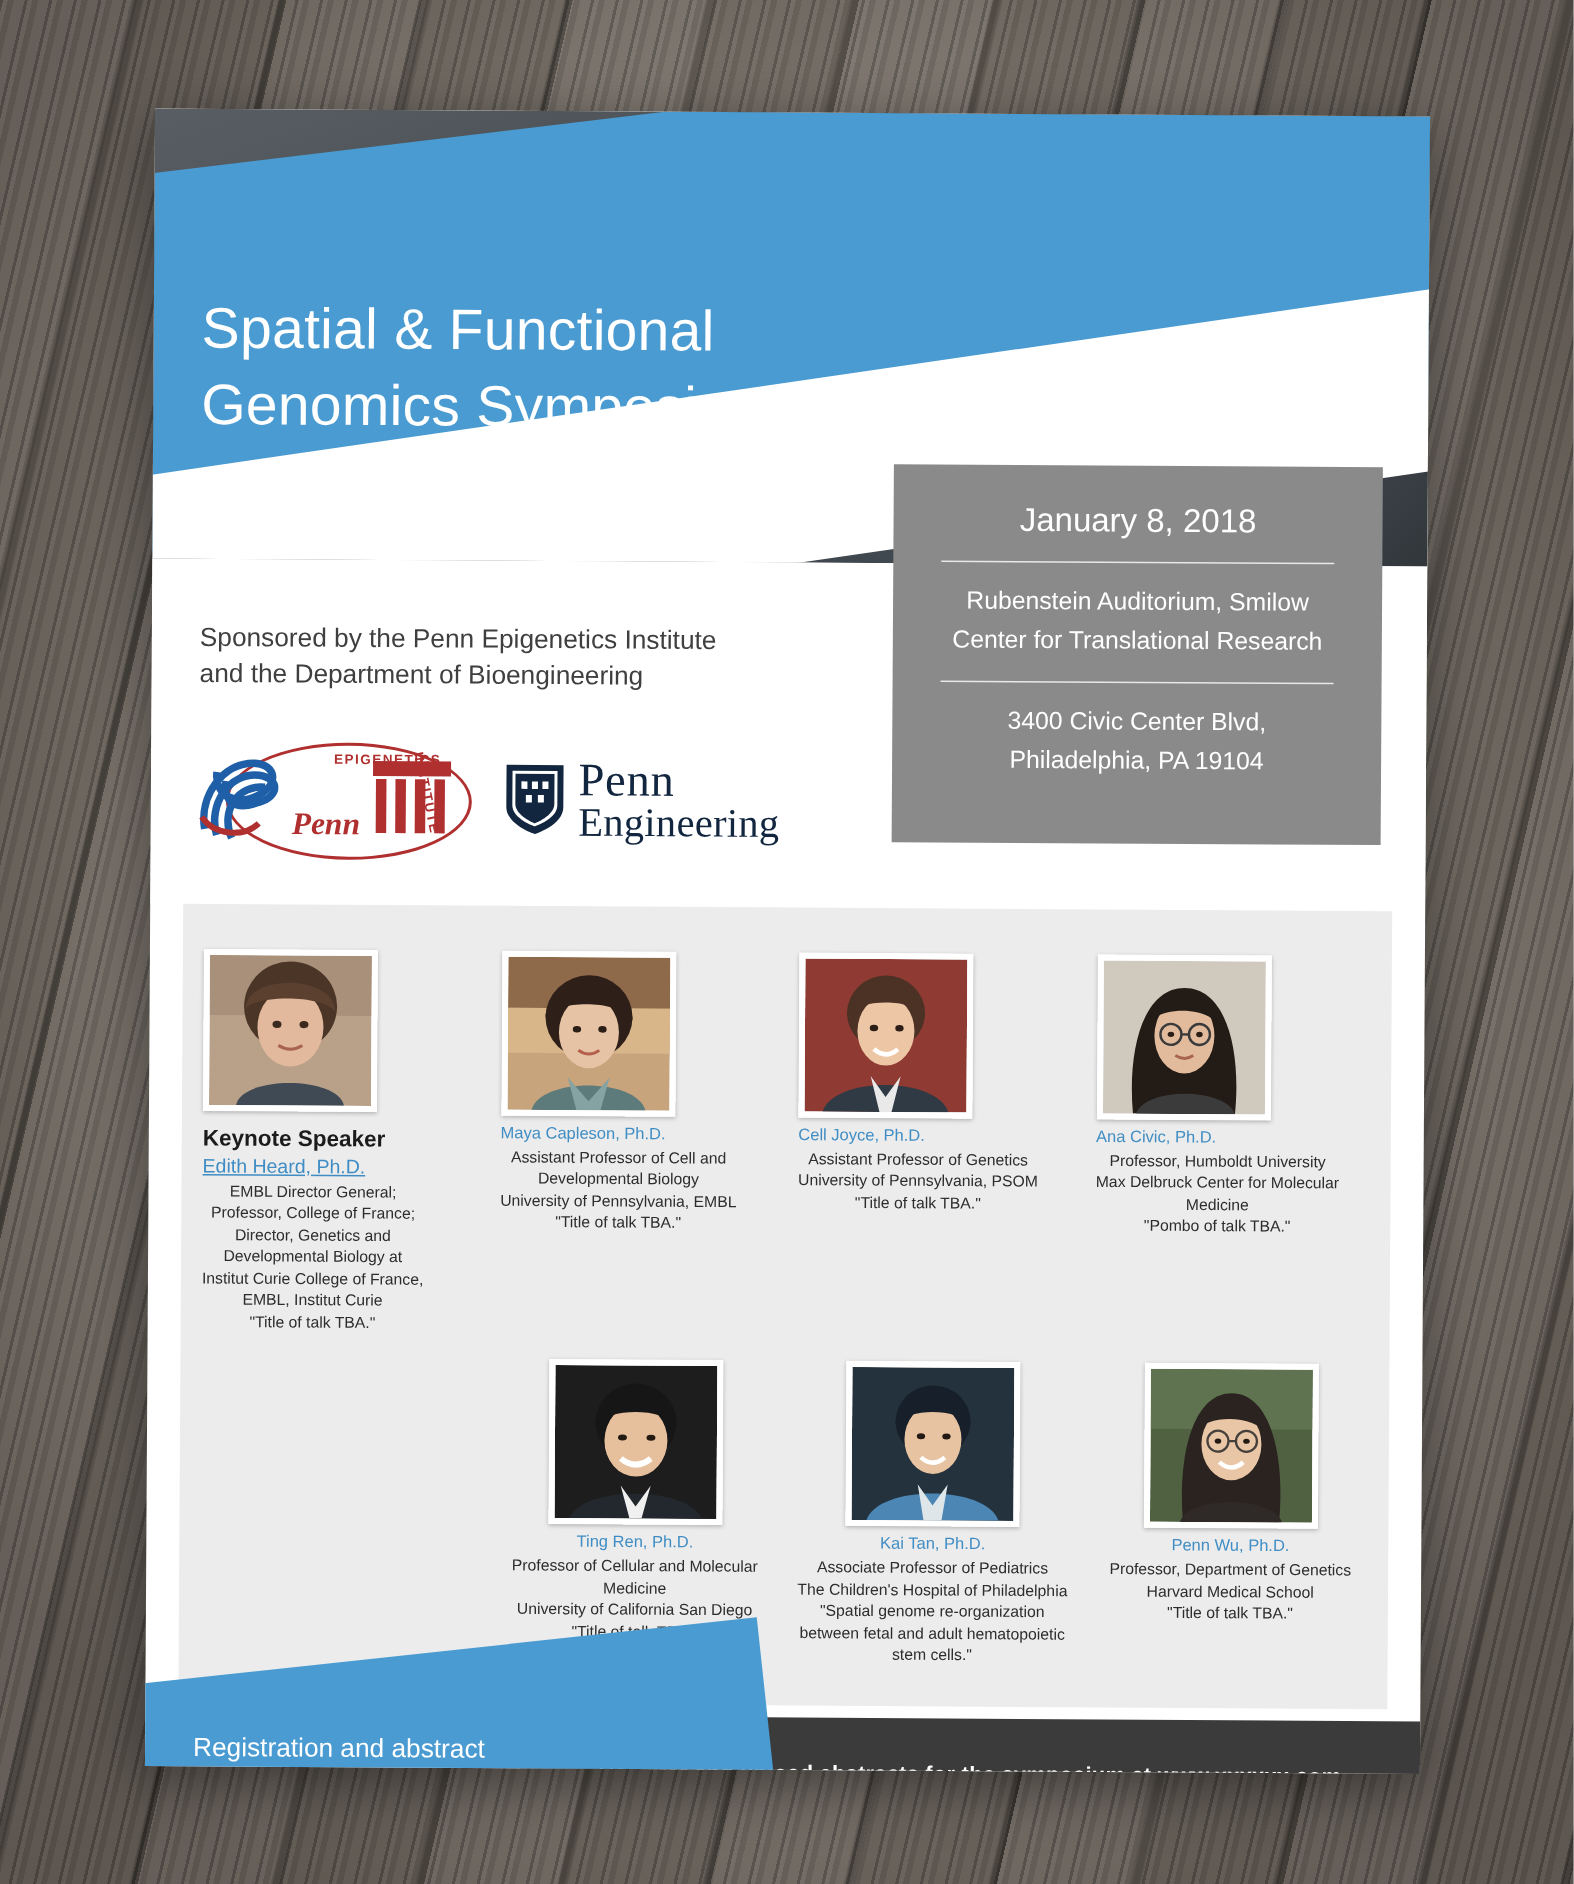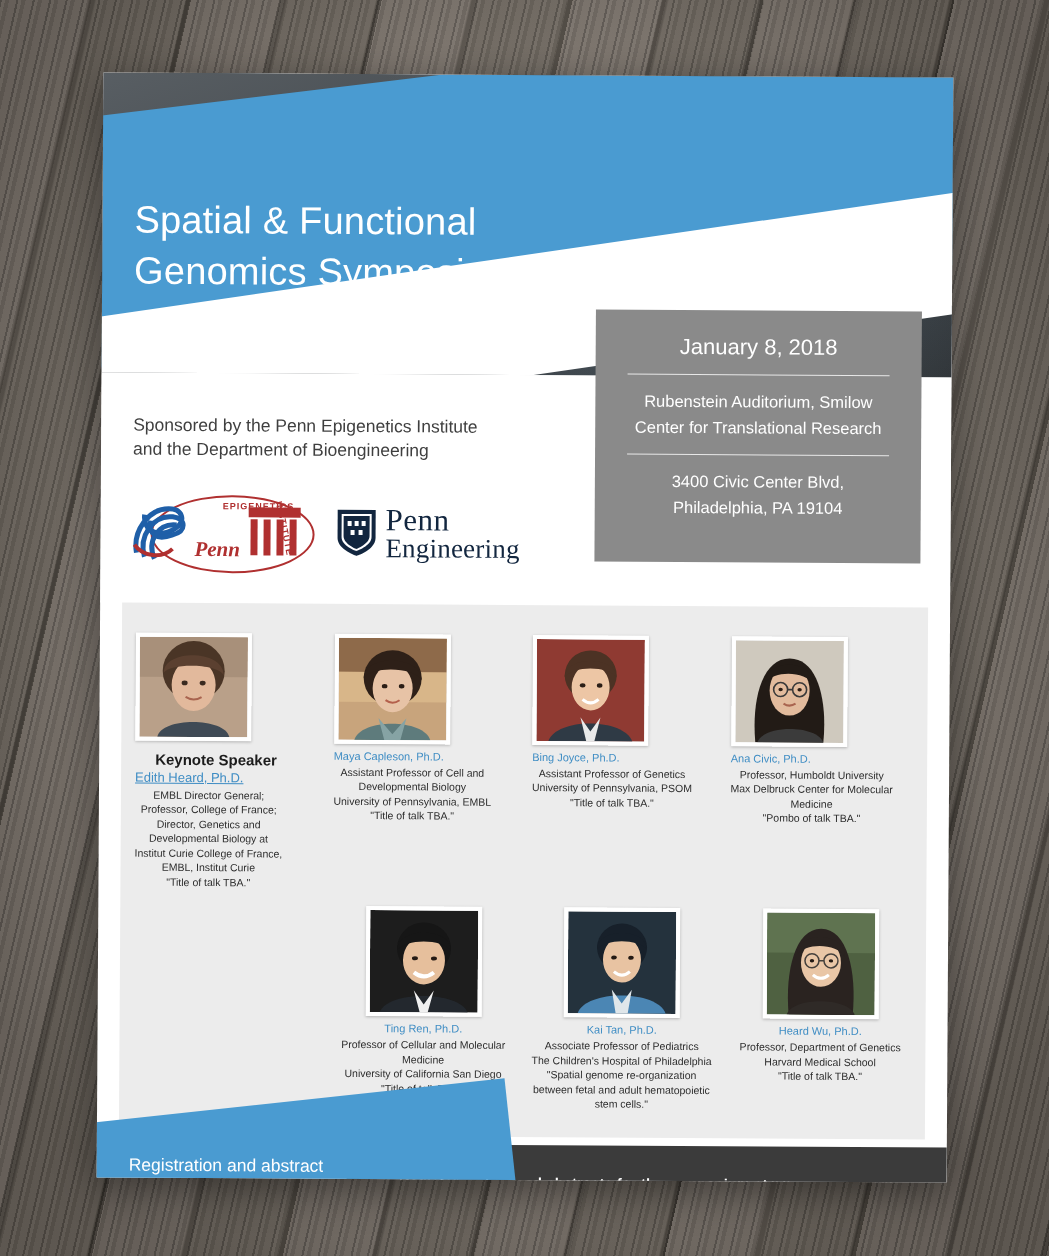--- a/index.html
+++ b/index.html
@@ -250,21 +250,20 @@
     box-shadow: 0 1px 3px rgba(0,0,0,0.25);
     overflow: hidden;
     position: relative;
   }
   .photo.keynote { width: 108px; height: 100px; }
   .kn-label {
     margin-top: 10px;
     font-size: 15px;
     color: #1c1c1c;
     font-weight: bold;
-    margin-left: 20px;
   }
   .sname {
     margin-top: 6px;
     font-size: 11px;
     color: #3f8dc4;
     text-align: left;
   }
   .sname.kn { font-size: 13px; margin-top: 2px; text-decoration: underline; }
   .saffil {
     margin-top: 3px;
@@ -511,21 +510,21 @@
             <ellipse cx="54" cy="36" rx="26" ry="25" fill="#4c3224"></ellipse>
             <ellipse cx="54" cy="48" rx="19" ry="23" fill="#edc6a5"></ellipse>
             <path d="M28 38 C28 16, 80 16, 80 38 C72 26, 36 26, 28 38 Z" fill="#4c3224"></path>
             <ellipse cx="46" cy="46" rx="2.8" ry="2.2" fill="#2b1e16"></ellipse>
             <ellipse cx="63" cy="46" rx="2.8" ry="2.2" fill="#2b1e16"></ellipse>
             <path d="M46 60 Q54 67 62 60" stroke="#ffffff" stroke-width="3" fill="none"></path>
             <path d="M12 102 C20 78, 88 78, 96 102 Z" fill="#2f3a45"></path>
             <path d="M44 78 L54 92 L64 78 L58 102 L50 102 Z" fill="#e9e9e9"></path>
           </svg>
         </div>
-        <div class="sname">Bing Joyce, Ph.D.</div>
+        <div class="sname">Cell Joyce, Ph.D.</div>
         <div class="saffil">Assistant Professor of Genetics
 University of Pennsylvania, PSOM
 "Title of talk TBA."</div>
       </div>
 
       <div class="cell">
         <div class="photo">
           <svg class="face" viewBox="0 0 108 102">
             <rect width="108" height="102" fill="#cfc9be"></rect>
             <path d="M20 102 C16 60, 26 18, 54 18 C82 18, 92 60, 88 102 Z" fill="#221b16"></path>
@@ -607,21 +606,21 @@
               <circle cx="45" cy="48" r="7"></circle>
               <circle cx="64" cy="48" r="7"></circle>
               <line x1="52" y1="48" x2="57" y2="48"></line>
             </g>
             <ellipse cx="45" cy="48" rx="2.2" ry="1.7" fill="#241a14"></ellipse>
             <ellipse cx="64" cy="48" rx="2.2" ry="1.7" fill="#241a14"></ellipse>
             <path d="M46 62 Q54 69 62 62" stroke="#ffffff" stroke-width="3" fill="none"></path>
             <path d="M20 102 C26 84, 82 84, 88 102 Z" fill="#2f2a27"></path>
           </svg>
         </div>
-        <div class="sname">Heard Wu, Ph.D.</div>
+        <div class="sname">Penn Wu, Ph.D.</div>
         <div class="saffil">Professor, Department of Genetics
 Harvard Medical School
 "Title of talk TBA."</div>
       </div>
     </div>
   </div>
 
   <div class="footer">
     <div class="footer-dark">
       <span>Register and upload abstracts for the symposium at www.xxxxxx.com</span>

